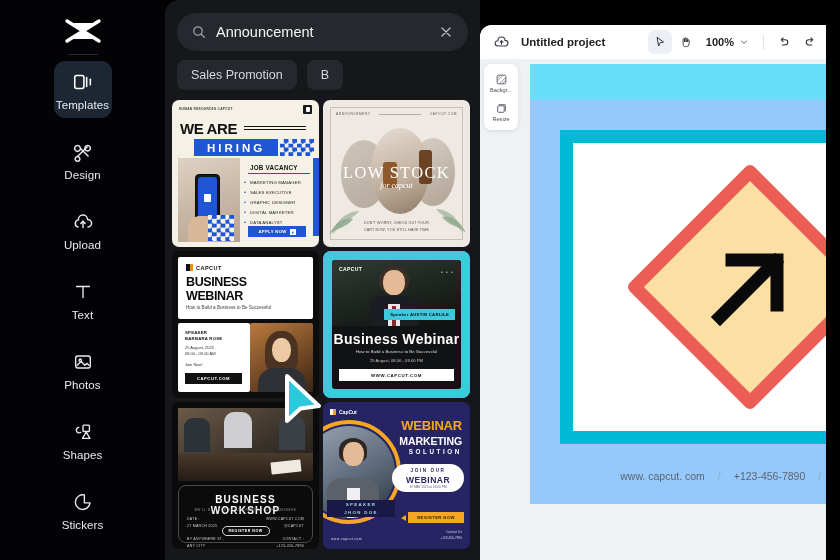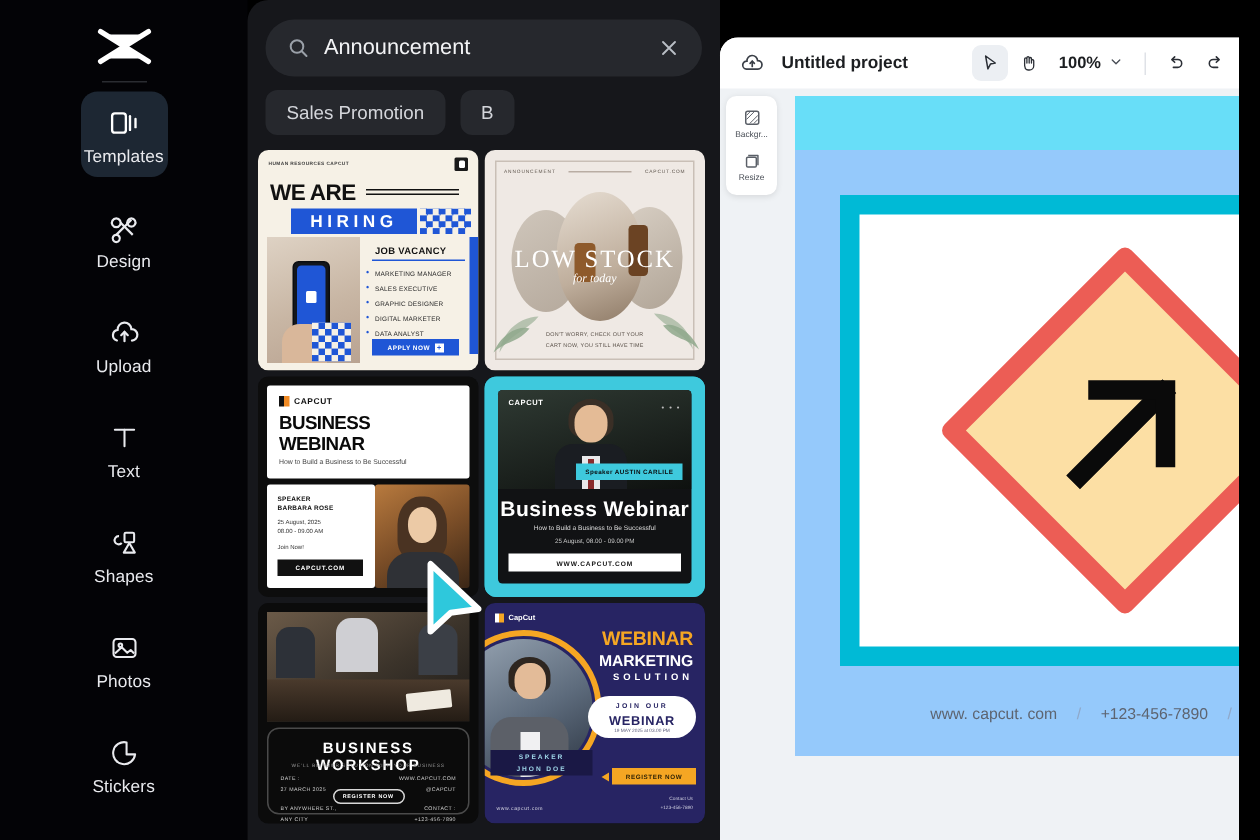--- a/index.html
+++ b/index.html
@@ -371,37 +371,37 @@
           <path d="M5 6 H19"></path>
             <path d="M12 6 V18"></path>
         </svg>
       </span>
       <span class="rail-label">Text</span>
     </div>
 
     <div class="rail-item">
       <span class="rail-ico">
         <svg width="22" height="22" viewBox="0 0 24 24" fill="none" stroke="#e9eaee" stroke-width="1.5" stroke-linejoin="round">
+          <rect x="4" y="5.5" width="16" height="13" rx="2.4"></rect>
+          <circle cx="9" cy="10" r="1.3"></circle>
+          <path d="M5 16 L10 11.5 L14 15.5 L16.5 13.5 L19 16"></path>
+        </svg>
+      </span>
+      <span class="rail-label">Photos</span>
+    </div>
+
+    <div class="rail-item">
+      <span class="rail-ico">
+        <svg width="22" height="22" viewBox="0 0 24 24" fill="none" stroke="#e9eaee" stroke-width="1.5" stroke-linejoin="round">
           <path d="M8 7 a3 3 0 1 0 2 5"></path>
           <rect x="12" y="4.5" width="7" height="7" rx="1"></rect>
           <path d="M11.5 19 L15.5 12 L19.5 19 Z"></path>
         </svg>
       </span>
       <span class="rail-label">Shapes</span>
-    </div>
-
-    <div class="rail-item">
-      <span class="rail-ico">
-        <svg width="22" height="22" viewBox="0 0 24 24" fill="none" stroke="#e9eaee" stroke-width="1.5" stroke-linejoin="round">
-          <rect x="4" y="5.5" width="16" height="13" rx="2.4"></rect>
-          <circle cx="9" cy="10" r="1.3"></circle>
-          <path d="M5 16 L10 11.5 L14 15.5 L16.5 13.5 L19 16"></path>
-        </svg>
-      </span>
-      <span class="rail-label">Photos</span>
     </div>
 
     <div class="rail-item">
       <span class="rail-ico">
         <svg width="22" height="22" viewBox="0 0 24 24" fill="none" stroke="#e9eaee" stroke-width="1.5" stroke-linejoin="round">
           <path d="M13.5 4.3 A8 8 0 1 0 19.7 13 L13.5 13 Z"></path>
         </svg>
       </span>
       <span class="rail-label">Stickers</span>
     </div>
@@ -476,21 +476,21 @@
           <div class="ov o2"></div>
           <div class="bot1"></div>
           <div class="bot2"></div>
           <div class="frame"></div>
           <div class="hd">
             <span>ANNOUNCEMENT</span>
             <span class="ln"></span>
             <span>CAPCUT.COM</span>
           </div>
           <div class="ls">LOW STOCK</div>
-          <div class="ft">for today</div>
+          <div class="ft">for capcut</div>
           <div class="lf lfL">
             <svg width="34" height="30" viewBox="0 0 34 30" fill="#8fa88c">
               <path d="M2 28 C10 20 18 22 26 12 C20 10 8 14 2 28z" opacity=".85"></path>
               <path d="M6 28 C12 16 24 14 32 4 C22 4 8 12 6 28z" opacity=".6"></path>
             </svg>
           </div>
           <div class="lf lfR">
             <svg width="34" height="30" viewBox="0 0 34 30" fill="#8fa88c">
               <path d="M2 28 C10 20 18 22 26 12 C20 10 8 14 2 28z" opacity=".85"></path>
               <path d="M6 28 C12 16 24 14 32 4 C22 4 8 12 6 28z" opacity=".6"></path>

